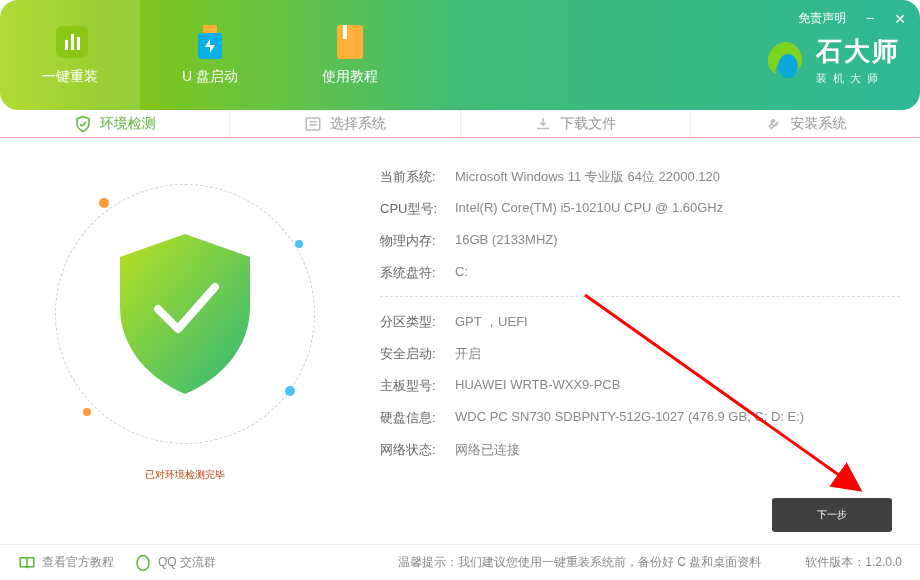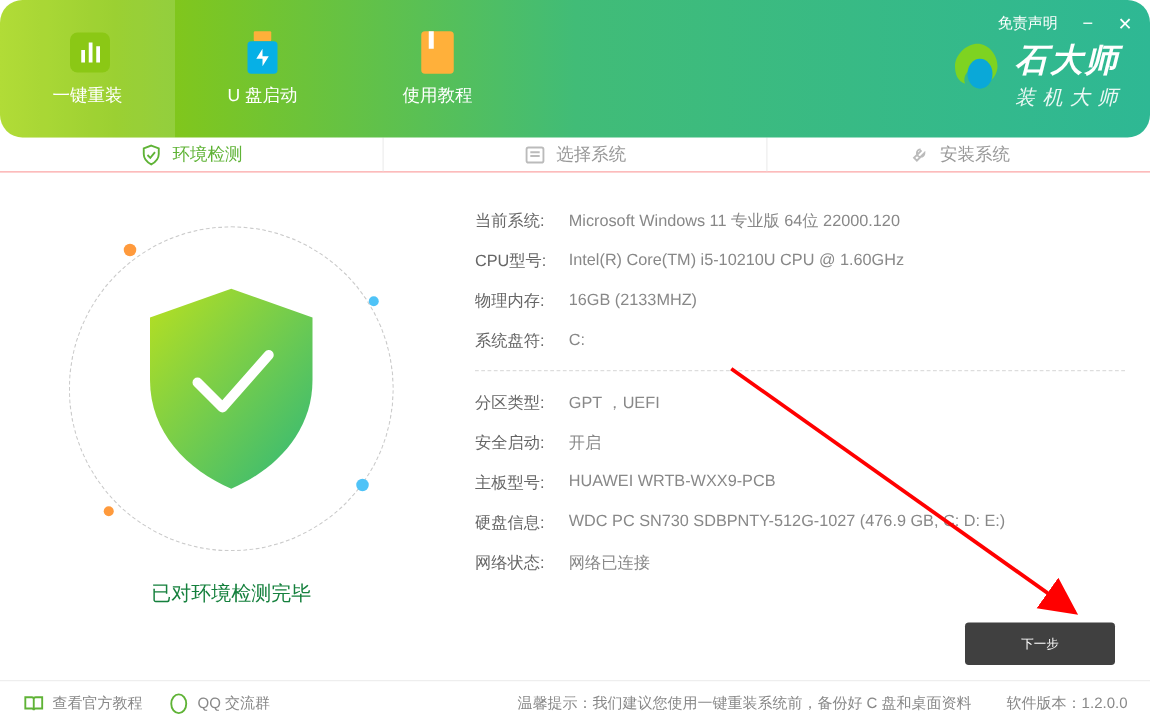--- a/index.html
+++ b/index.html
@@ -4,51 +4,51 @@
 <style>
 * { margin:0; padding:0; box-sizing:border-box; font-family:"Microsoft YaHei",sans-serif; }
 body { width:920px; height:580px; overflow:hidden; background:#fff; position:relative; }
 
 .header { height:110px; background:linear-gradient(90deg,#a4d614 0%,#8ac80f 10%,#41bc77 50%,#2eb894 100%); display:flex; align-items:center; padding:0 20px 0 0; position:relative;border-radius:18px; }
 .tabs { display:flex; height:100%; }
 .tab { width:140px; display:flex; flex-direction:column; align-items:center; justify-content:center; color:#fff; font-size:14px; cursor:pointer; gap:8px; }
 .tab.active { background:rgba(255,255,255,0.15); }
 .tab-icon { width:36px; height:36px; display:flex; align-items:center; justify-content:center; }
 .title-controls { position:absolute; top:8px; right:14px; display:flex; align-items:center; gap:16px; color:#fff; font-size:12px; }
-.brand { margin-left:auto; display:flex; gap:8px; color:#fff; padding-top:10px;font-style:italic; }
+.brand { margin-left:auto; display:flex; align-items:center; gap:8px; color:#fff; padding-top:10px; }
 .brand-text { display:flex; flex-direction:column; }
 .brand-name { font-size:26px; font-weight:bold; letter-spacing:2px; }
-.brand-sub { font-size:16px; letter-spacing:6px; opacity:.9; margin-top:2px; }
+.brand-sub { font-size:11px; letter-spacing:6px; opacity:.9; margin-top:2px; }
 
 .steps { height:28px; display:flex; border-bottom:1px solid #fca5a5; }
 .step { flex:1; display:flex; align-items:center; justify-content:center; gap:8px; font-size:14px; color:#999; border-right:1px solid #eee; }
 .step:last-child { border-right:none; }
 .step.active { color:#5fb336; }
 .step-icon { width:18px; height:18px; }
 
 .content { display:flex; height:calc(100% - 110px - 44px - 36px); }
 .left { width:370px; display:flex; flex-direction:column; align-items:center; justify-content:center; position:relative; }
 .shield-wrap { position:relative; width:260px; height:260px; }
 .ring { position:absolute; inset:0; border:1px dashed #ccc; border-radius:50%; }
 .dot { position:absolute; width:10px; height:10px; border-radius:50%; }
 .shield { position:absolute; left:50%; top:50%; transform:translate(-50%,-50%); }
-.status-text { color:#15803d; font-size:16px; margin-top:24px; }
+.status-text { color:#c2410c; font-size:10px; margin-top:24px; }
 
 .right { flex:1; padding:30px 20px 0 10px; }
 .info-row { display:flex; font-size:13px; color:#555; margin-bottom:14px; }
 .info-label { width:75px; color:#666; }
 .info-val { color:#888; }
 .divider { border:none; border-top:1px dashed #ddd; margin:8px 0 16px; }
 
 .next-btn { position:absolute; right:28px; bottom:48px; width:120px; height:34px; background:#404040; color:#fff; border:none; border-radius:3px; font-size:10px; cursor:pointer; }
 
 .footer { position:absolute; bottom:0; left:0; right:0; height:36px; border-top:1px solid #eee; display:flex; align-items:center; padding:0 18px; font-size:12px; color:#888; gap:20px; }
 .footer-link { display:flex; align-items:center; gap:6px; color:#888; cursor:pointer; }
 .footer-tip { margin-left:auto; }
-.footer-ver { margin-left:8px;text-align:center; }
+.footer-ver { margin-left:24px;text-align:center; }
 
 .arrow { position:absolute; pointer-events:none; }
 </style>
 </head>
 <body>
 
 <div class="header">
   <div class="title-controls">
     <span>免责声明</span>
     <span style="font-size:16px;">－</span>
@@ -105,20 +105,26 @@
         <path d="M8 12 L11 15 L16 9" fill="none" stroke="#5fb336" stroke-width="2"></path>
       </svg>
     <span>环境检测</span>
   </div>
   <div class="step">
     <svg class="step-icon" viewBox="0 0 24 24" fill="none" stroke="#bbb" stroke-width="2">
         <rect x="3" y="4" width="18" height="16" rx="2"></rect>
         <path d="M7 9h10M7 13h10"></path>
       </svg>
     <span>选择系统</span>
+  </div>
+  <div class="step">
+    <svg class="step-icon" viewBox="0 0 24 24" fill="none" stroke="#bbb" stroke-width="2">
+        <path d="M12 4v10M8 10l4 4 4-4M4 18h16"></path>
+      </svg>
+    <span>下载文件</span>
   </div>
   <div class="step">
     <svg class="step-icon" viewBox="0 0 24 24" fill="none" stroke="#bbb" stroke-width="2">
         <path d="M14 6a4 4 0 1 0 4 4l-8 8-3-3 8-8"></path>
       </svg>
     <span>安装系统</span>
   </div>
 </div>
 
 <div class="content">

